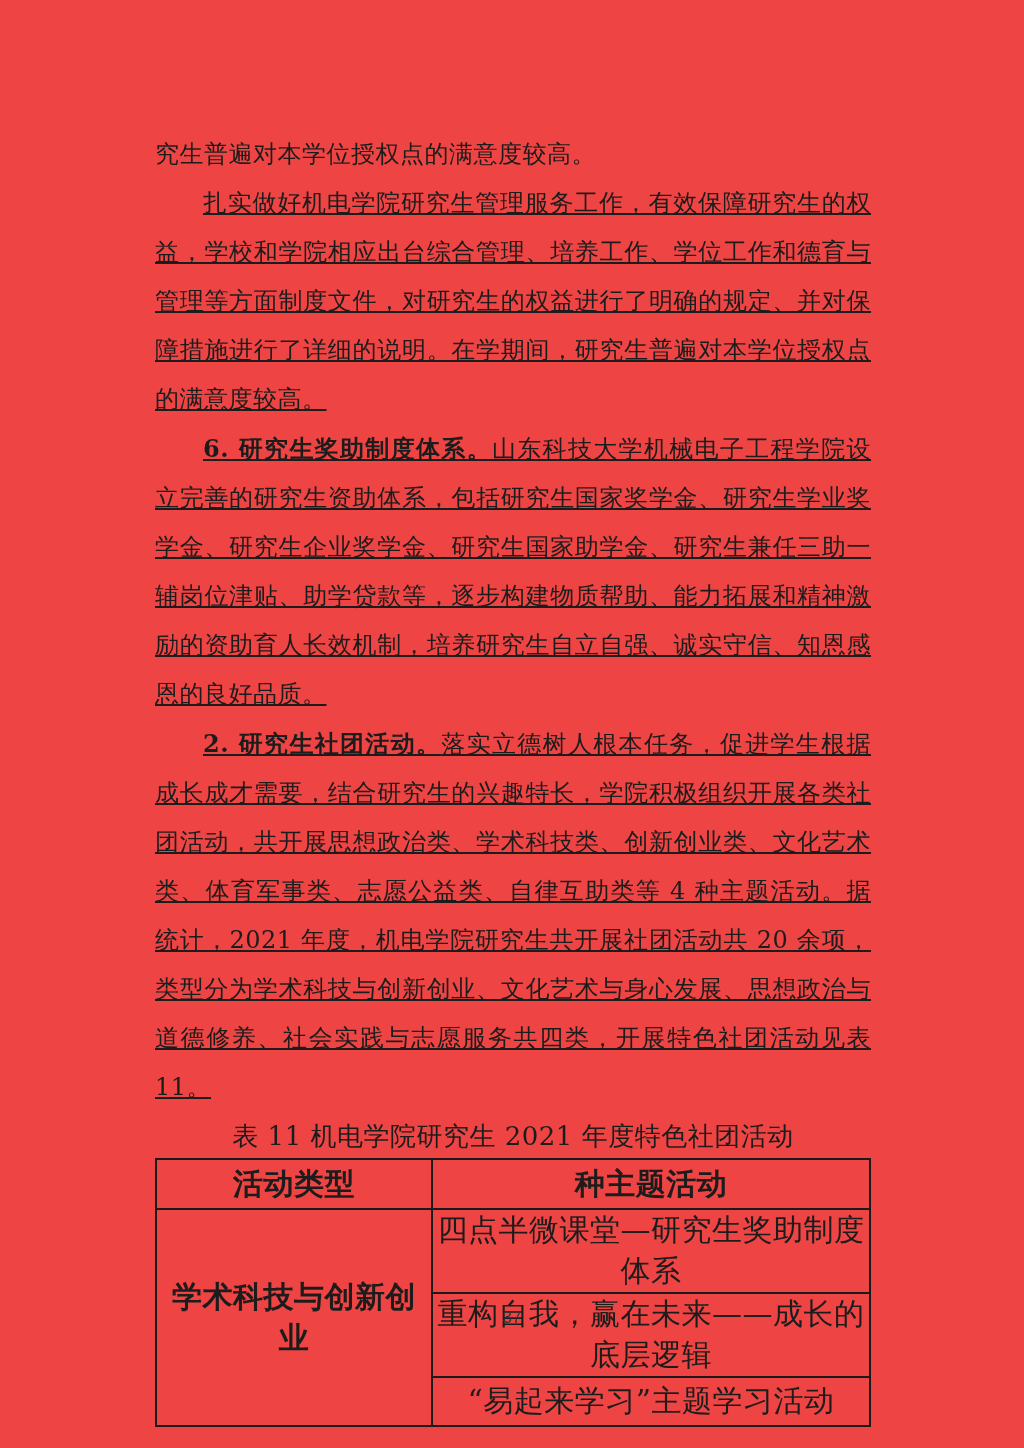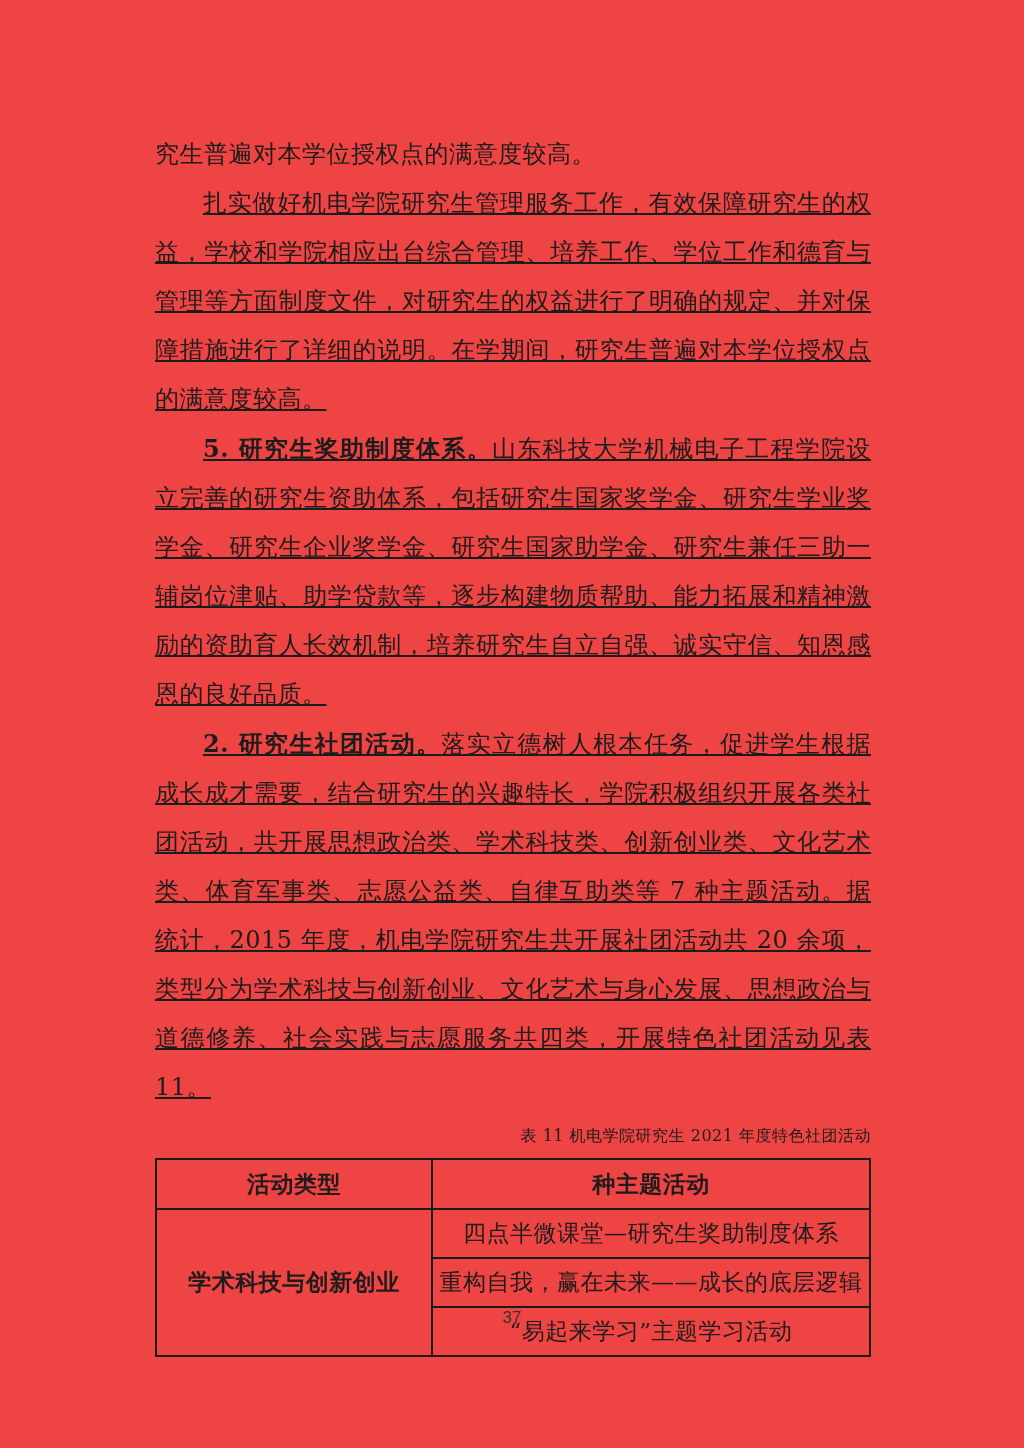--- a/index.html
+++ b/index.html
@@ -23,36 +23,36 @@
     font-size: 24px;
     line-height: 49px;
     text-align: justify;
     text-justify: inter-ideograph;
     letter-spacing: 0.5px;
   }
   .par.indent { text-indent: 2em; text-decoration: underline; }
   .par .lead { font-weight: bold; }
   .caption {
     margin: 9px 0 7px 0;
-    font-size: 16px;
+    font-size: 26px;
     line-height: 30px;
-    text-align: right;
+    text-align: center;
     letter-spacing: 0.5px;
   }
   table.activities {
     width: 716px;
     border-collapse: collapse;
     table-layout: fixed;
   }
   table.activities th,
   table.activities td {
     border: 2px solid #1a1a1a;
     text-align: center;
     vertical-align: middle;
-    font-size: 23px;
+    font-size: 30px;
     padding: 0;
     letter-spacing: 0.5px;
   }
   table.activities col.c1 { width: 276px; }
   table.activities thead tr { height: 50px; }
   table.activities tbody tr { height: 49px; }
   table.activities th { font-weight: bold; }
   td.category { font-weight: bold; }
   .page-number {
     position: absolute;
@@ -73,25 +73,25 @@
 
     <p class="par">
       <span>究生普遍对本学位授权点的满意度较高。</span>
     </p>
 
     <p class="par indent">
       <span>扎实做好机电学院研究生管理服务工作，有效保障研究生的权益，学校和学院相应出台综合管理、培养工作、学位工作和德育与管理等方面制度文件，对研究生的权益进行了明确的规定、并对保障措施进行了详细的说明。在学期间，研究生普遍对本学位授权点的满意度较高。</span>
     </p>
 
     <p class="par indent">
-      <strong class="lead">5. 研究生奖助制度体系。</strong><span>山东科技大学机械电子工程学院设立完善的研究生资助体系，包括研究生国家奖学金、研究生学业奖学金、研究生企业奖学金、研究生国家助学金、研究生兼任三助一辅岗位津贴、助学贷款等，逐步构建物质帮助、能力拓展和精神激励的资助育人长效机制，培养研究生自立自强、诚实守信、知恩感恩的良好品质。</span>
+      <strong class="lead">6. 研究生奖助制度体系。</strong><span>山东科技大学机械电子工程学院设立完善的研究生资助体系，包括研究生国家奖学金、研究生学业奖学金、研究生企业奖学金、研究生国家助学金、研究生兼任三助一辅岗位津贴、助学贷款等，逐步构建物质帮助、能力拓展和精神激励的资助育人长效机制，培养研究生自立自强、诚实守信、知恩感恩的良好品质。</span>
     </p>
 
     <p class="par indent">
-      <strong class="lead">2. 研究生社团活动。</strong><span>落实立德树人根本任务，促进学生根据成长成才需要，结合研究生的兴趣特长，学院积极组织开展各类社团活动，共开展思想政治类、学术科技类、创新创业类、文化艺术类、体育军事类、志愿公益类、自律互助类等 7 种主题活动。据统计，2015 年度，机电学院研究生共开展社团活动共 20 余项，类型分为学术科技与创新创业、文化艺术与身心发展、思想政治与道德修养、社会实践与志愿服务共四类，开展特色社团活动见表 11。</span>
+      <strong class="lead">2. 研究生社团活动。</strong><span>落实立德树人根本任务，促进学生根据成长成才需要，结合研究生的兴趣特长，学院积极组织开展各类社团活动，共开展思想政治类、学术科技类、创新创业类、文化艺术类、体育军事类、志愿公益类、自律互助类等 4 种主题活动。据统计，2021 年度，机电学院研究生共开展社团活动共 20 余项，类型分为学术科技与创新创业、文化艺术与身心发展、思想政治与道德修养、社会实践与志愿服务共四类，开展特色社团活动见表 11。</span>
     </p>
 
     <p class="caption">表 11 机电学院研究生 2021 年度特色社团活动</p>
 
     <table class="activities">
       <colgroup>
         <col class="c1">
         <col class="c2">
       </colgroup>
       <thead>

